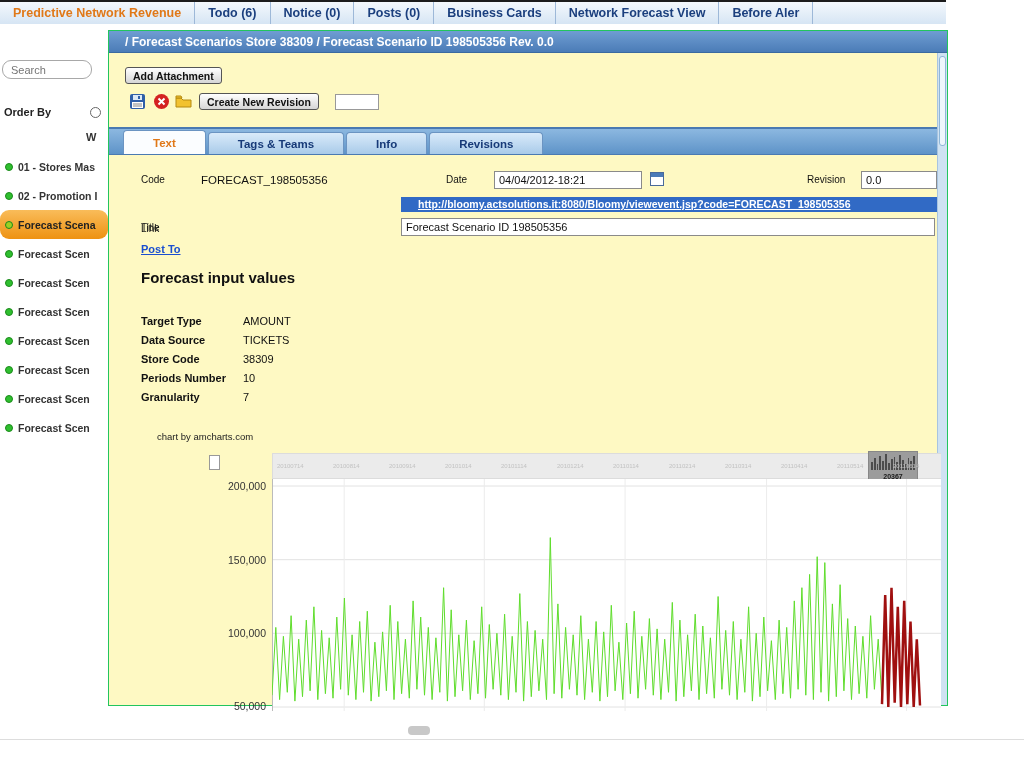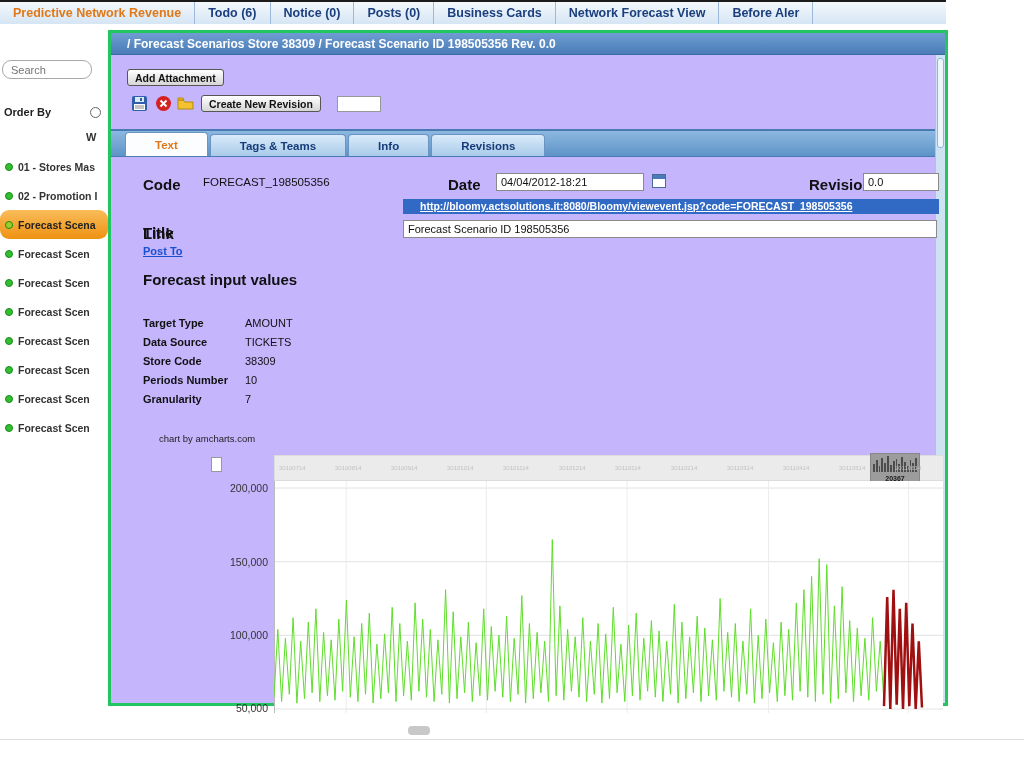--- a/index.html
+++ b/index.html
@@ -26,21 +26,21 @@
   .sidebar-list { position:absolute; left:0; top:152px; width:108px; }
   .sb-item { height:29px; display:flex; align-items:center; padding-left:5px;
     font-size:10.5px; font-weight:bold; color:#333; white-space:nowrap; overflow:hidden; }
   .sb-item .dot { width:8px; height:8px; border-radius:50%; background:#2fbf2f;
     border:1px solid #1a8a1a; margin-right:5px; flex:0 0 auto; }
   .sb-item.selected { background:linear-gradient(#f9bc5a,#ee9212); border-radius:9px; color:#222; }
   .sb-item.selected .dot { background:#9ccf23; }
 
   
   .dialog { position:absolute; left:108px; top:30px; width:840px; height:676px;
-    background:#c4b5fd; border:3px solid #22c55e; z-index:10; }
+    background:#fef9c3; border:1px solid #22c55e; z-index:10; }
   .dlg-titlebar { position:absolute; left:0; top:0; right:0; height:22px;
     background:linear-gradient(#6f9dd2,#4b7cb7); border-bottom:1px solid #3a6aa0;
     display:flex; align-items:center; padding-left:16px; color:#fff;
     font-size:12px; font-weight:bold; white-space:nowrap; overflow:hidden; }
   .dlg-scrollbar { position:absolute; right:0; top:22px; width:10px; bottom:0;
     background:#cfe2f2; border-left:1px solid #a8c4e0; }
   .dlg-scroll-thumb { position:absolute; left:1px; top:3px; width:7px; height:90px;
     background:#eef6fc; border:1px solid #8fb6d8; border-radius:3px; }
 
   .btn { position:absolute; display:inline-flex; align-items:center; height:17px; padding:0 7px;
@@ -55,21 +55,21 @@
 
   .tab-strip { position:absolute; left:0; top:96px; right:10px; height:28px;
     background:linear-gradient(#8cb8e0,#5e93c8); border-top:2px solid #4a7ab2;
     border-bottom:1px solid #4a7ab2; display:flex; align-items:flex-end; padding-left:14px; }
   .dlg-tab { height:22px; display:flex; align-items:center; padding:0 29px; margin-right:2px;
     font-size:11.5px; font-weight:bold; color:#173a78;
     background:linear-gradient(#d9eafa,#a9cbe9); border:1px solid #6b94c2; border-bottom:none;
     border-radius:4px 4px 0 0; }
   .dlg-tab.active { background:#fbfdff; color:#e07818; height:24px; }
 
-  .f-label { position:absolute; font-size:15px; font-weight:bold; color:#111; }
+  .f-label { position:absolute; font-size:10px; font-weight:normal; color:#111; }
   .f-value { position:absolute; font-size:11.5px; color:#111; }
   .f-input { position:absolute; border:1px solid #8a8a8a; background:#fff; font-size:11px;
     color:#111; padding:0 4px; font-family:"Liberation Sans", sans-serif; }
   .lbl-code { left:32px; top:143px; }  .val-code { left:92px; top:143px; }
   .lbl-date { left:337px; top:143px; } .inp-date { left:385px; top:140px; width:148px; height:18px; }
   .cal-icon { position:absolute; left:541px; top:141px; width:14px; height:14px;
     border:1px solid #4a6a9a; background:linear-gradient(#4a7ab8 0 4px, #fff 4px); }
   .lbl-revision { left:698px; top:143px; } .inp-revision { left:752px; top:140px; width:76px; height:18px; }
   .lbl-link { left:32px; top:167px;margin-top:25px; }
   .link-selected { position:absolute; left:292px; top:166px; width:536px; height:15px;

